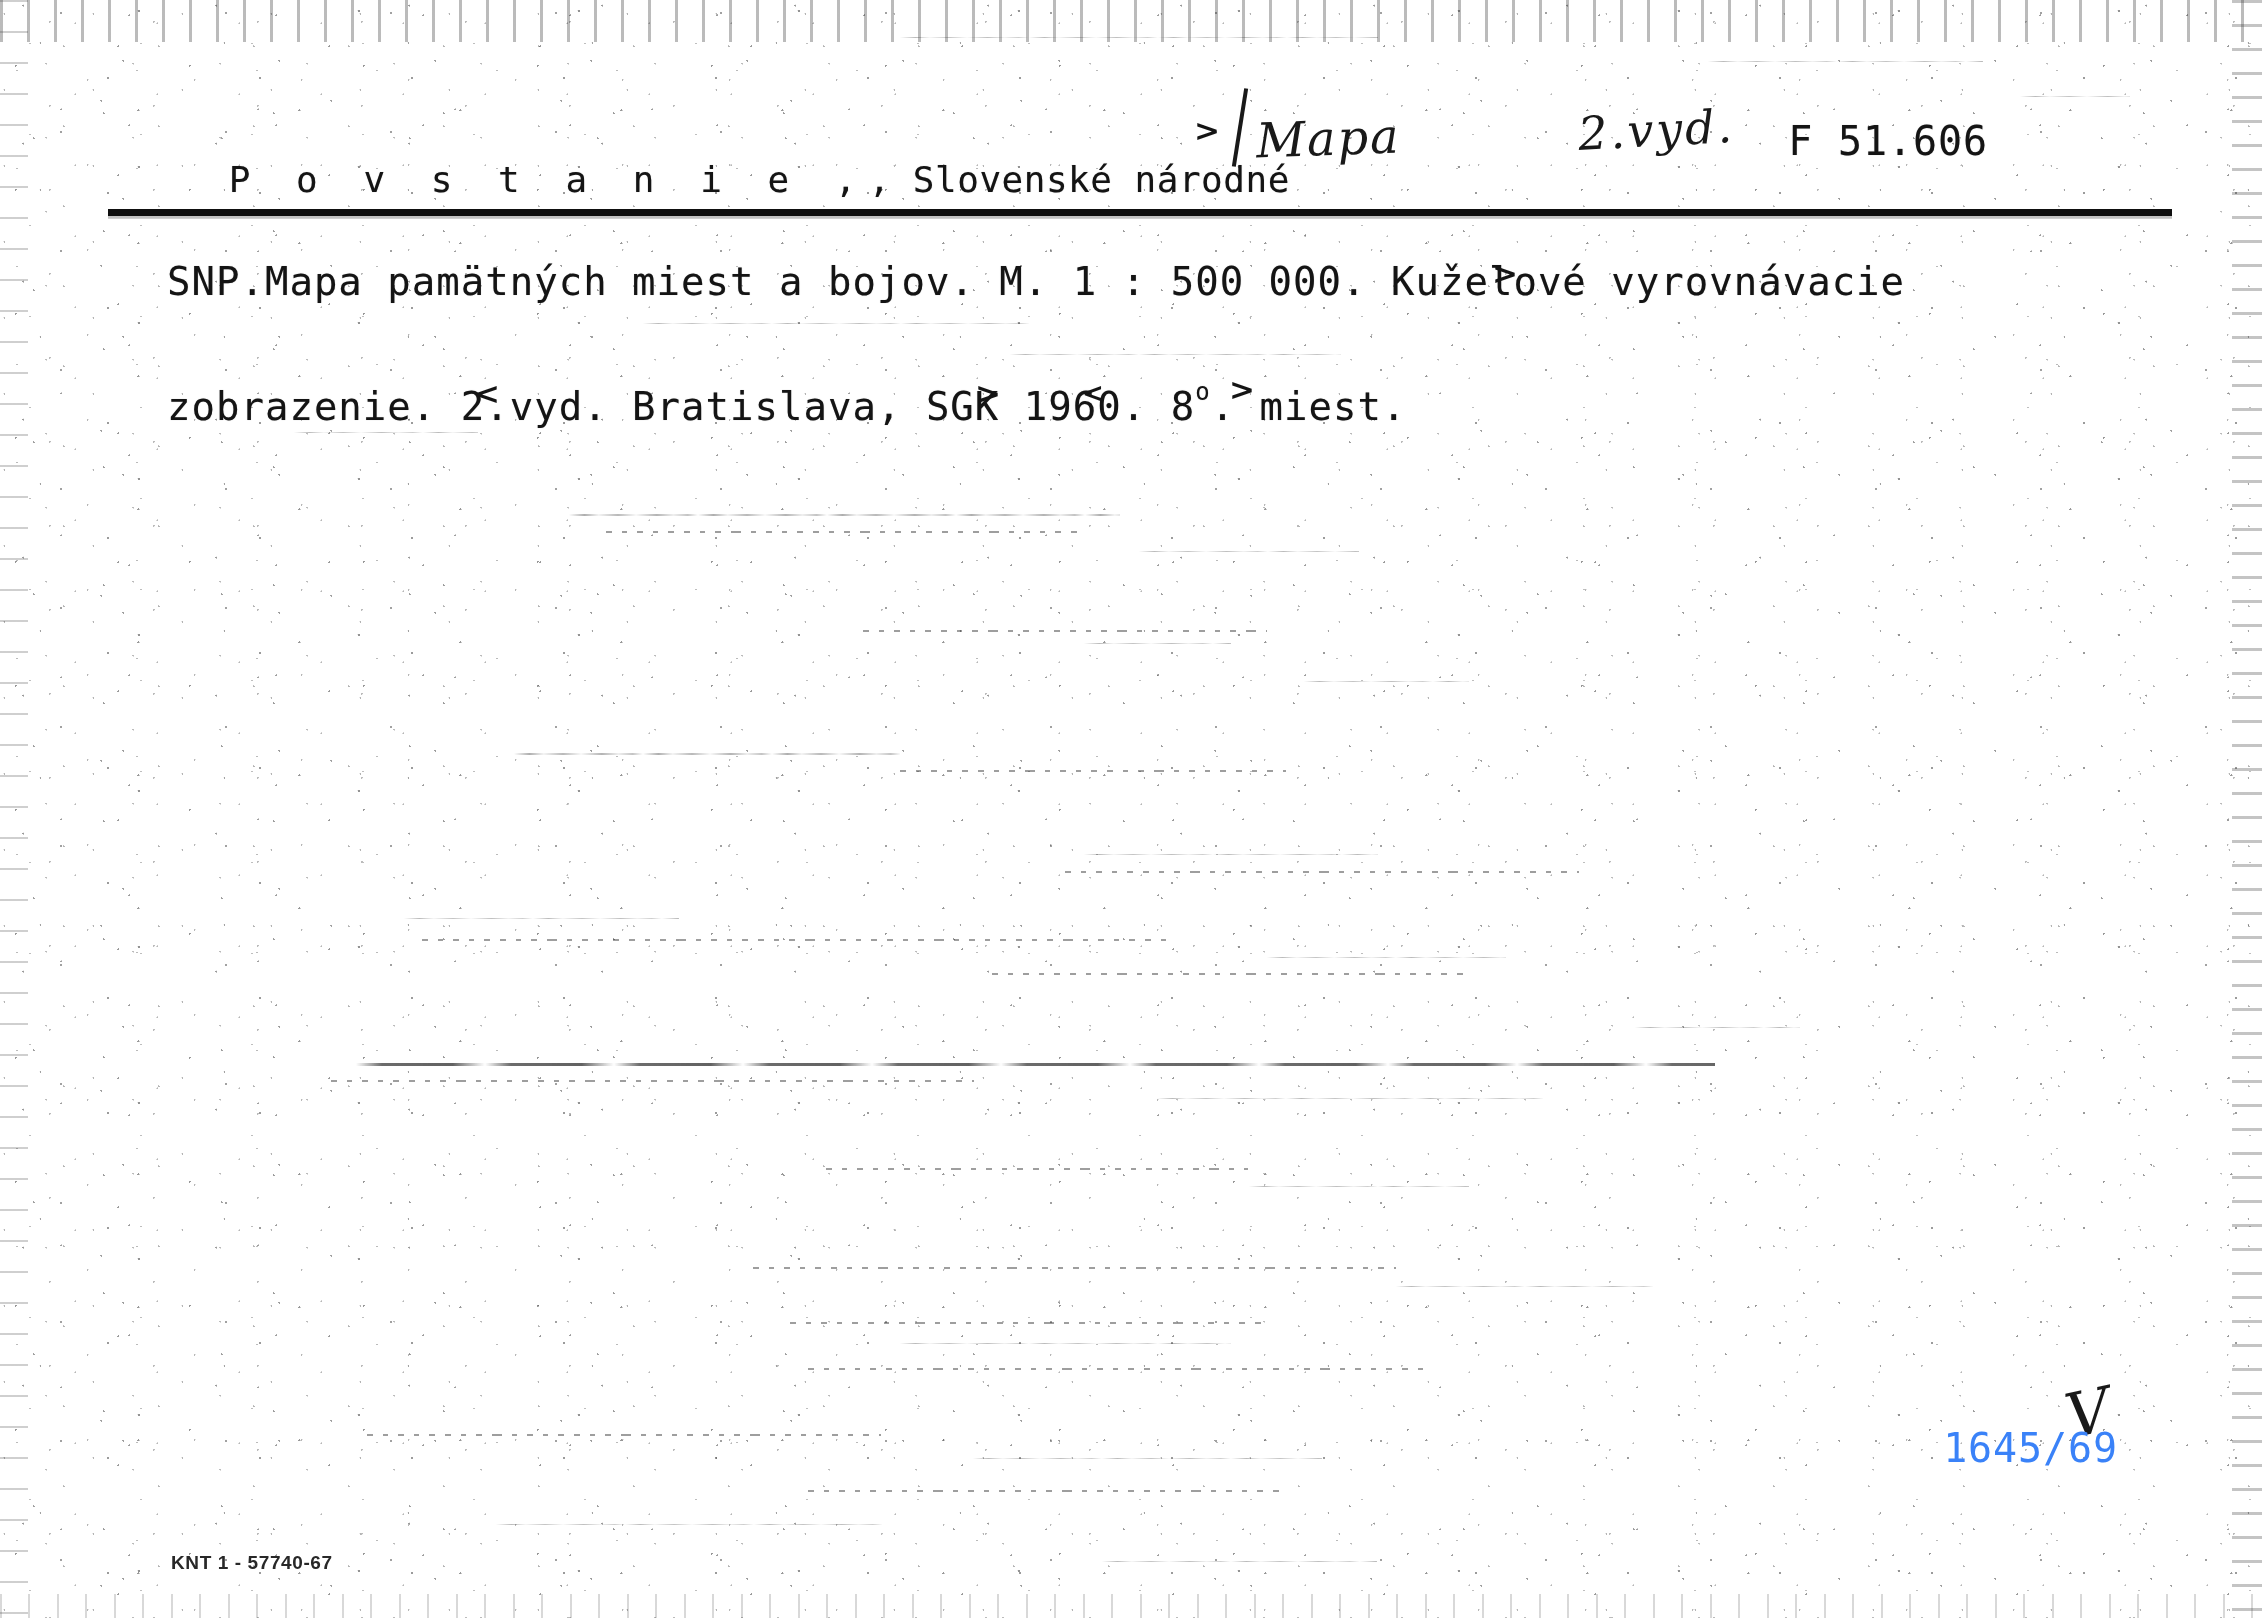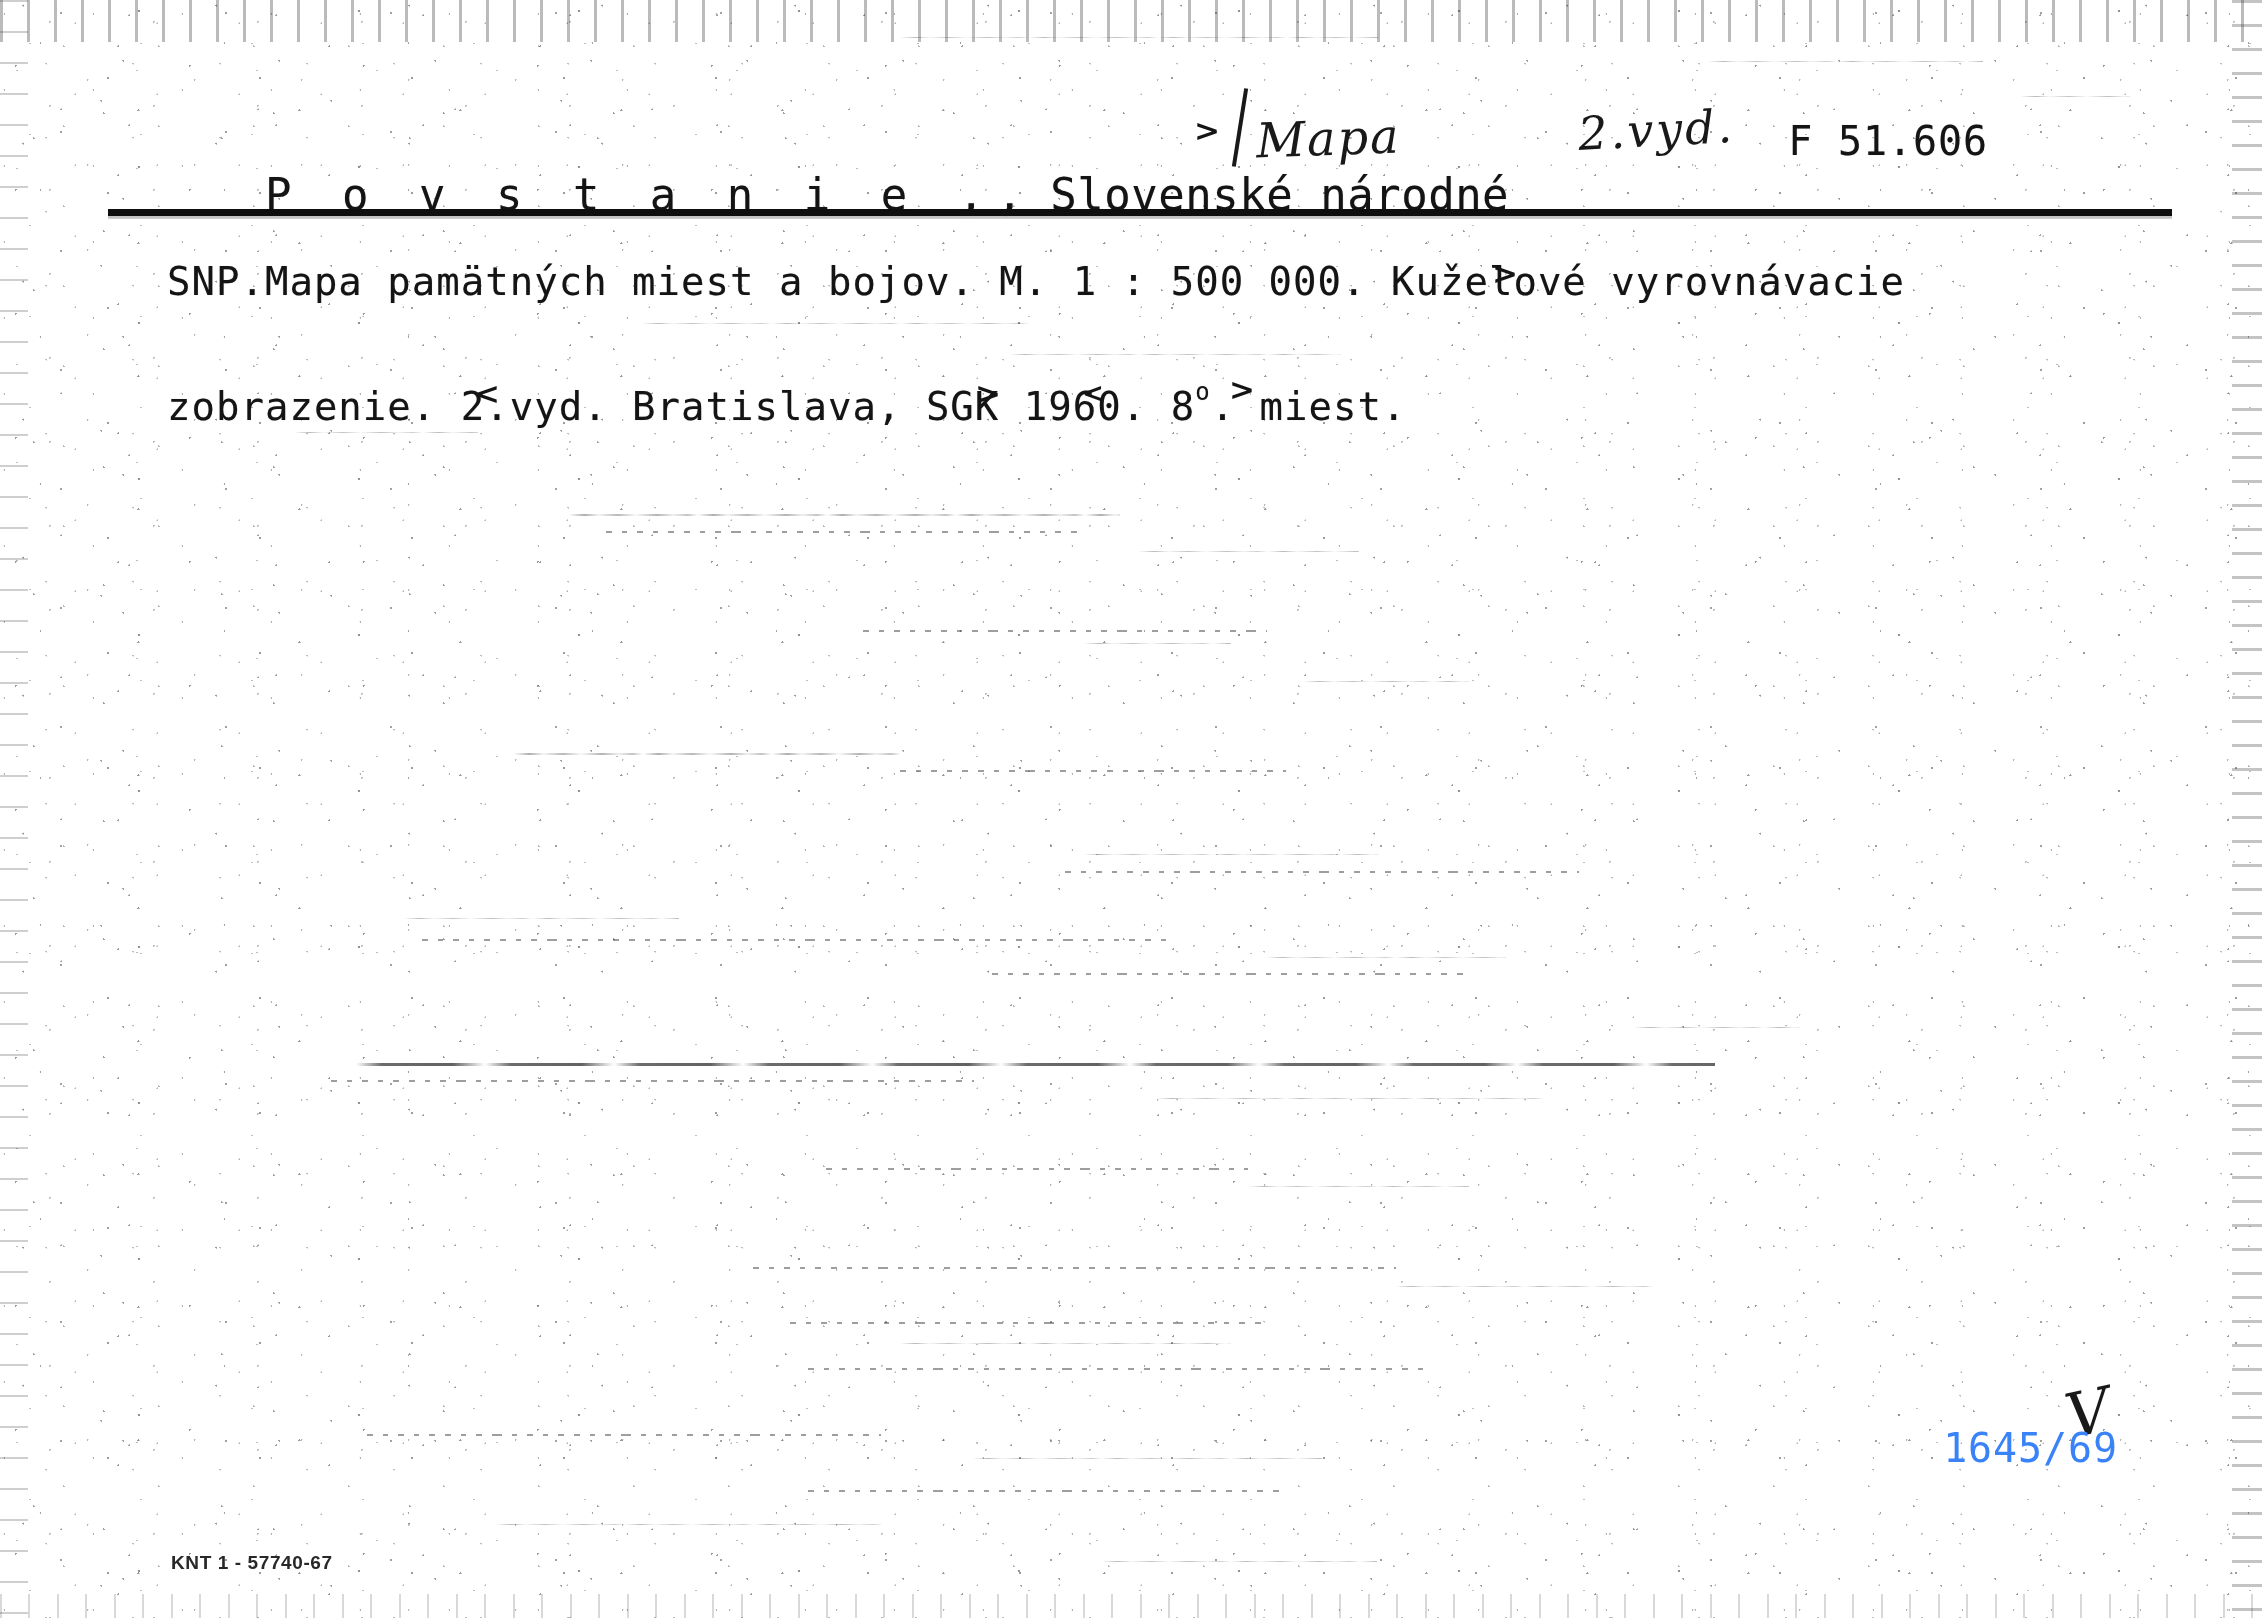--- a/index.html
+++ b/index.html
@@ -122,22 +122,22 @@
     position: absolute;
     font-family: "DejaVu Sans Mono", monospace;
     color: #161616;
     white-space: pre;
     letter-spacing: 0.5px;
     text-shadow: 0 0 0.9px rgba(0,0,0,.35);
   }
 
   #heading-row {
     top: 118px;
-    left: 157px;
-    font-size: 44px;
+    left: 140px;
+    font-size: 36px;
   }
   #heading-row .spaced {
     letter-spacing: 12px;
   }
   #heading-row .rest {
     letter-spacing: 0.5px;
   }
 
   #callnum {
     top: 118px;

